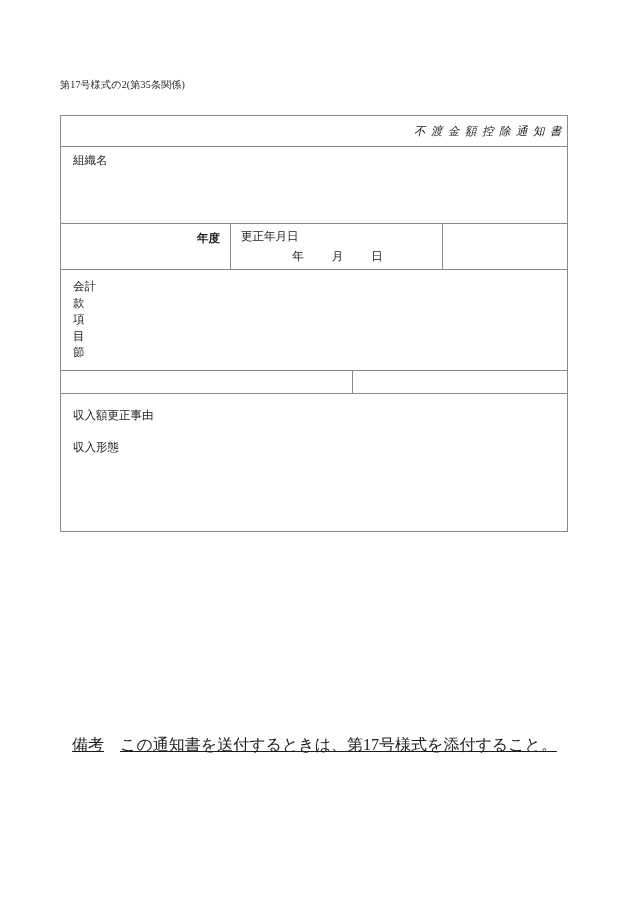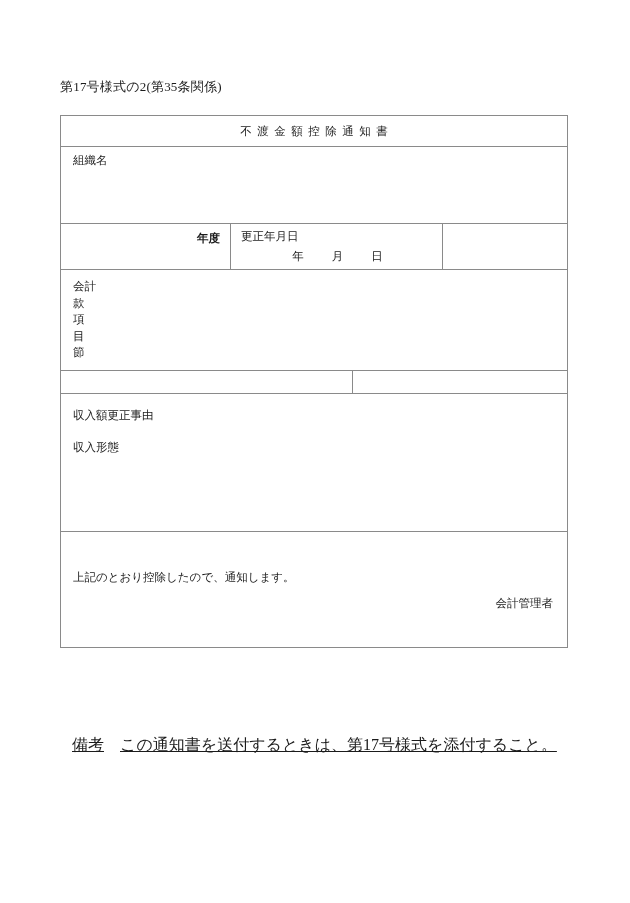--- a/index.html
+++ b/index.html
@@ -20,21 +20,21 @@
     position: absolute;
     inset: 0;
     background: #ffffff;
   }
 
   
   .form-number {
     position: absolute;
     left: 60px;
     top: 78px;
-    font-size: 13px;
+    font-size: 10px;
     letter-spacing: 0.2px;
     white-space: nowrap;
   }
 
   
   .form-table {
     position: absolute;
     left: 60px;
     top: 115px;
     width: 507px;
@@ -49,22 +49,23 @@
     position: relative;
   }
 
   .cell-pad {
     padding: 6px 0 0 12px;
   }
 
   
   .row-title td {
     height: 30px;
-    text-align: center;
+    text-align: right;
     vertical-align: middle;
+    font-style: italic;
   }
   .doc-title {
     font-size: 11.5px;
     letter-spacing: 5.5px;
     text-indent: 5.5px;
     display: inline-block;
   }
 
   
   .row-org td { height: 76px; }
@@ -227,26 +228,20 @@
         <td colspan="4"></td>
       </tr>
 
       <tr class="row-revenue">
         <td colspan="7">
           <div class="rev-line first">収入額更正事由</div>
           <div class="rev-line second">収入形態</div>
         </td>
       </tr>
 
-      <tr class="row-notice">
-        <td colspan="7">
-          <div class="notice-text">上記のとおり控除したので、通知します。</div>
-          <div class="notice-signature">会計管理者</div>
-        </td>
-      </tr>
 
     </tbody>
   </table>
 
 
   <div class="remarks">
     <span>備考</span><span class="gap"></span><span>この通知書を送付するときは、第17号様式を添付すること。</span>
   </div>
 
 </div>

